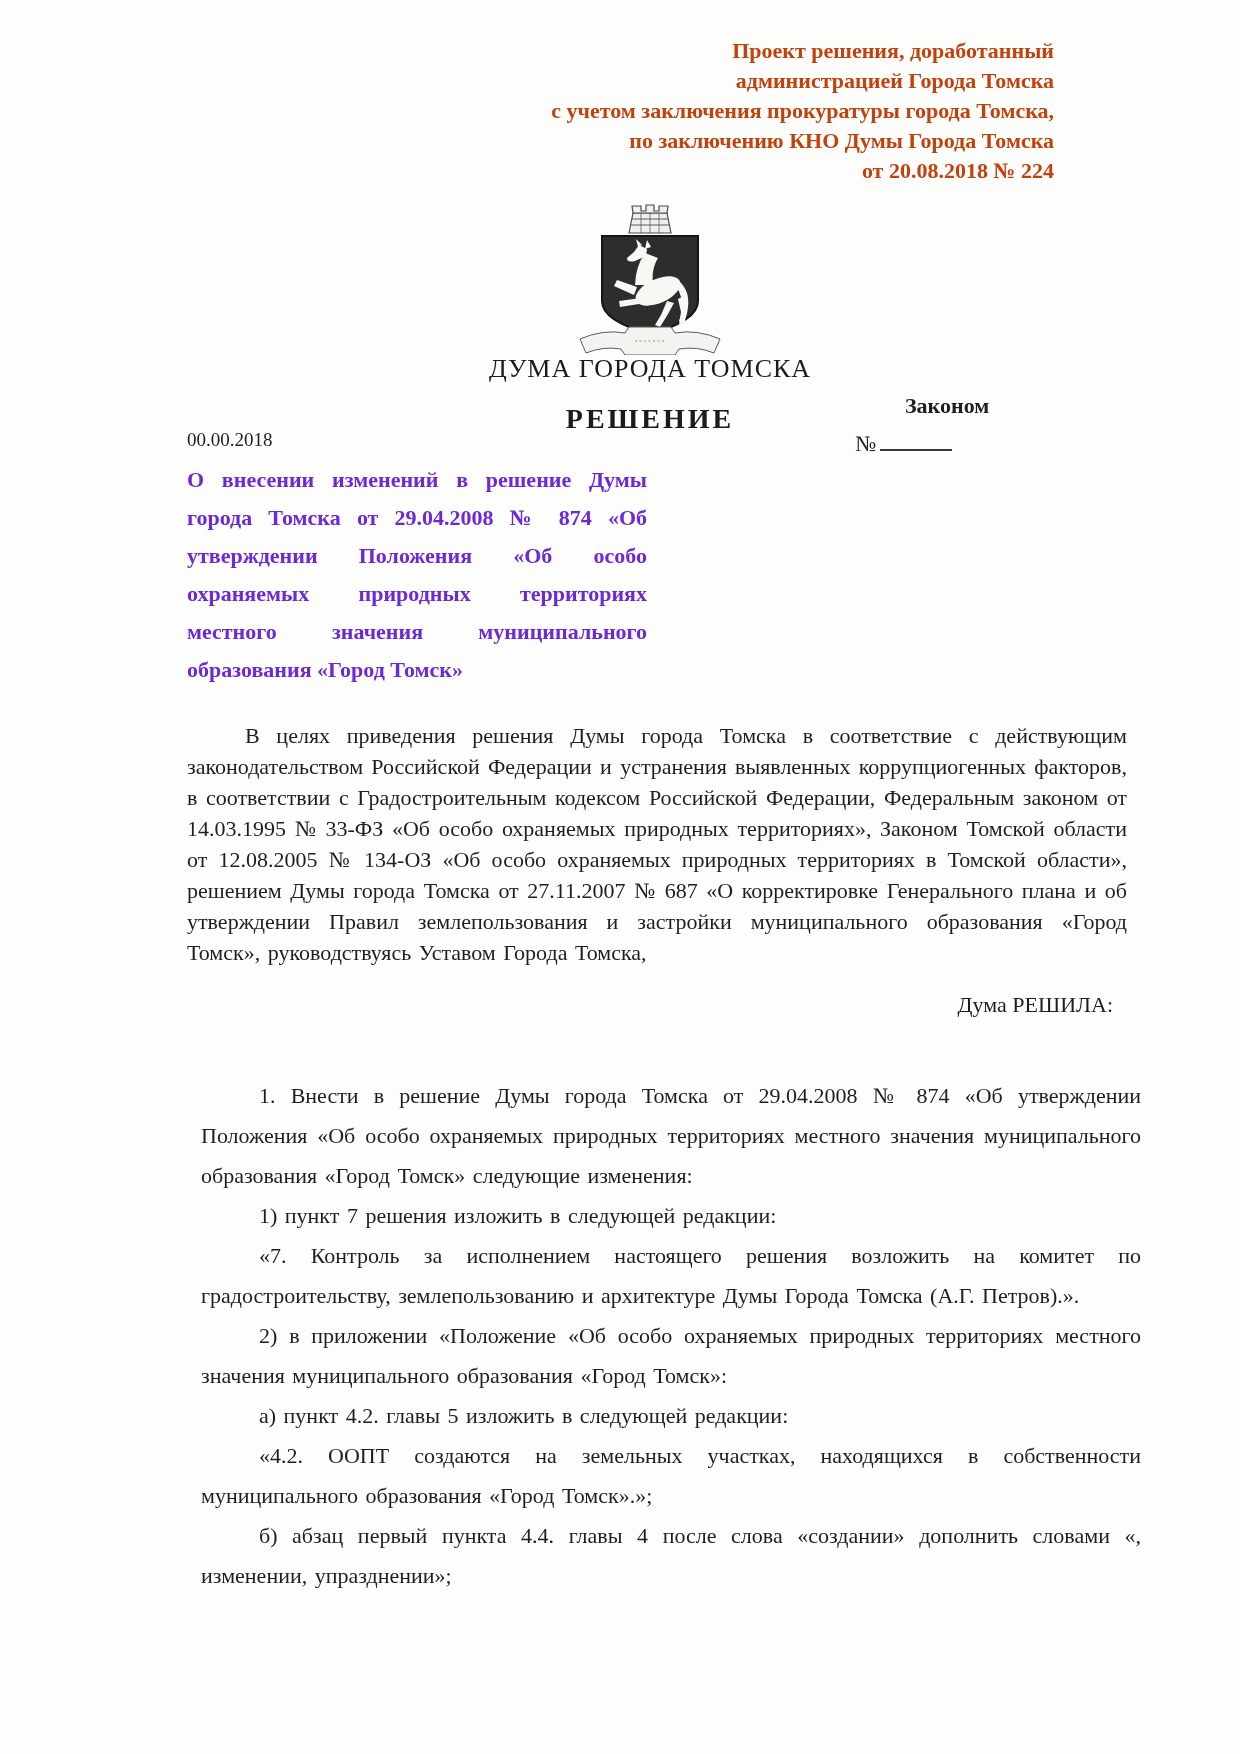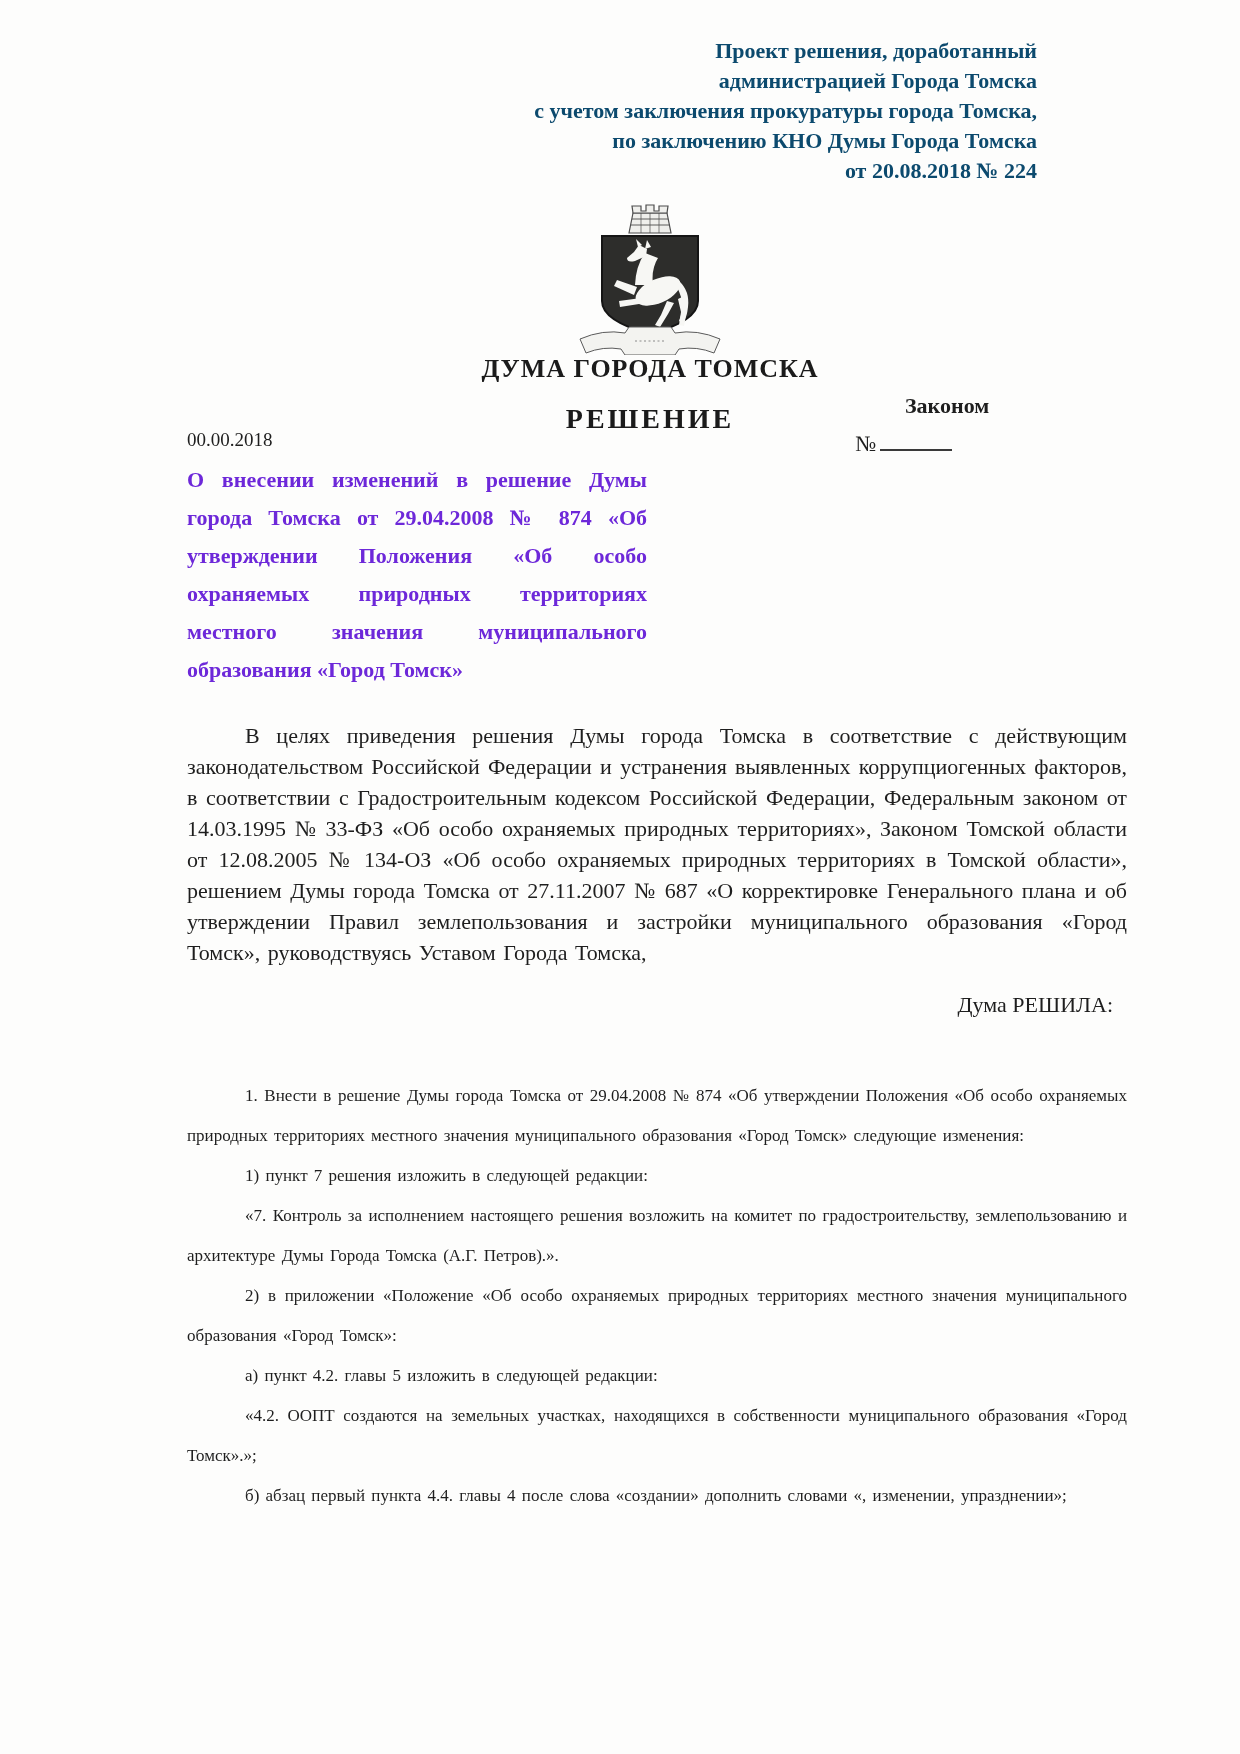--- a/index.html
+++ b/index.html
@@ -6,31 +6,31 @@
   .page {
     position:relative;
     width:1240px; height:1754px;
     margin:0 auto;
     background:#fdfdfc;
     color:#1e1e1e;
     font-family:"Liberation Serif","DejaVu Serif",serif;
     overflow:hidden;
   }
   .corner-note {
-    position:absolute; top:36px; right:203px;
+    position:absolute; top:36px; right:186px;
     text-align:right;
     font-weight:bold;
     font-size:22px; line-height:30px;
-    color:#0c4a6e;
+    color:#c2410c;
     white-space:nowrap;
   }
   .emblem { position:absolute; top:203px; left:575px; width:150px; height:152px; }
   .org-title {
     position:absolute; top:354px; left:187px; width:926px;
-    text-align:center; font-weight:bold; font-size:26px; letter-spacing:1px;
+    text-align:center; font-weight:normal; font-size:26px; letter-spacing:1px;
     color:#1b1b1b;
   }
   .doc-type {
     position:absolute; top:403px; left:187px; width:926px;
     text-align:center; font-weight:bold; font-size:28px; letter-spacing:3px;
     color:#1b1b1b;
   }
   .draft-label {
     position:absolute; top:393px; left:905px;
     font-weight:bold; font-size:22px;
@@ -49,22 +49,22 @@
   .preamble {
     position:absolute; top:720px; left:187px; width:940px;
     font-size:22px; line-height:31px; text-align:justify;
     text-indent:58px; word-spacing:2px; margin:0;
   }
   .resolved-heading {
     position:absolute; top:992px; left:187px; width:926px;
     text-align:right; font-size:22px;
   }
   .resolutions {
-    position:absolute; top:1076px; left:187px; width:940px;
-    font-size:17px; line-height:40px; text-align:justify;
+    position:absolute; top:1076px; left:201px; width:940px;
+    font-size:22px; line-height:40px; text-align:justify;
     word-spacing:2px;
   }
   .resolutions p { margin:0; text-indent:58px; }
   
   .page * { -webkit-font-smoothing:antialiased; }
 </style>
 </head>
 <body>
 
 <div class="page">

